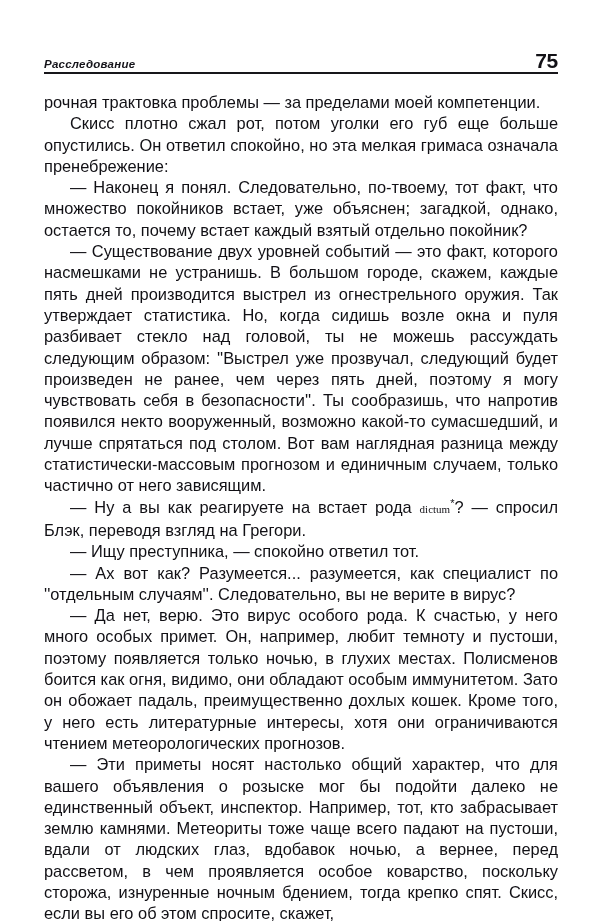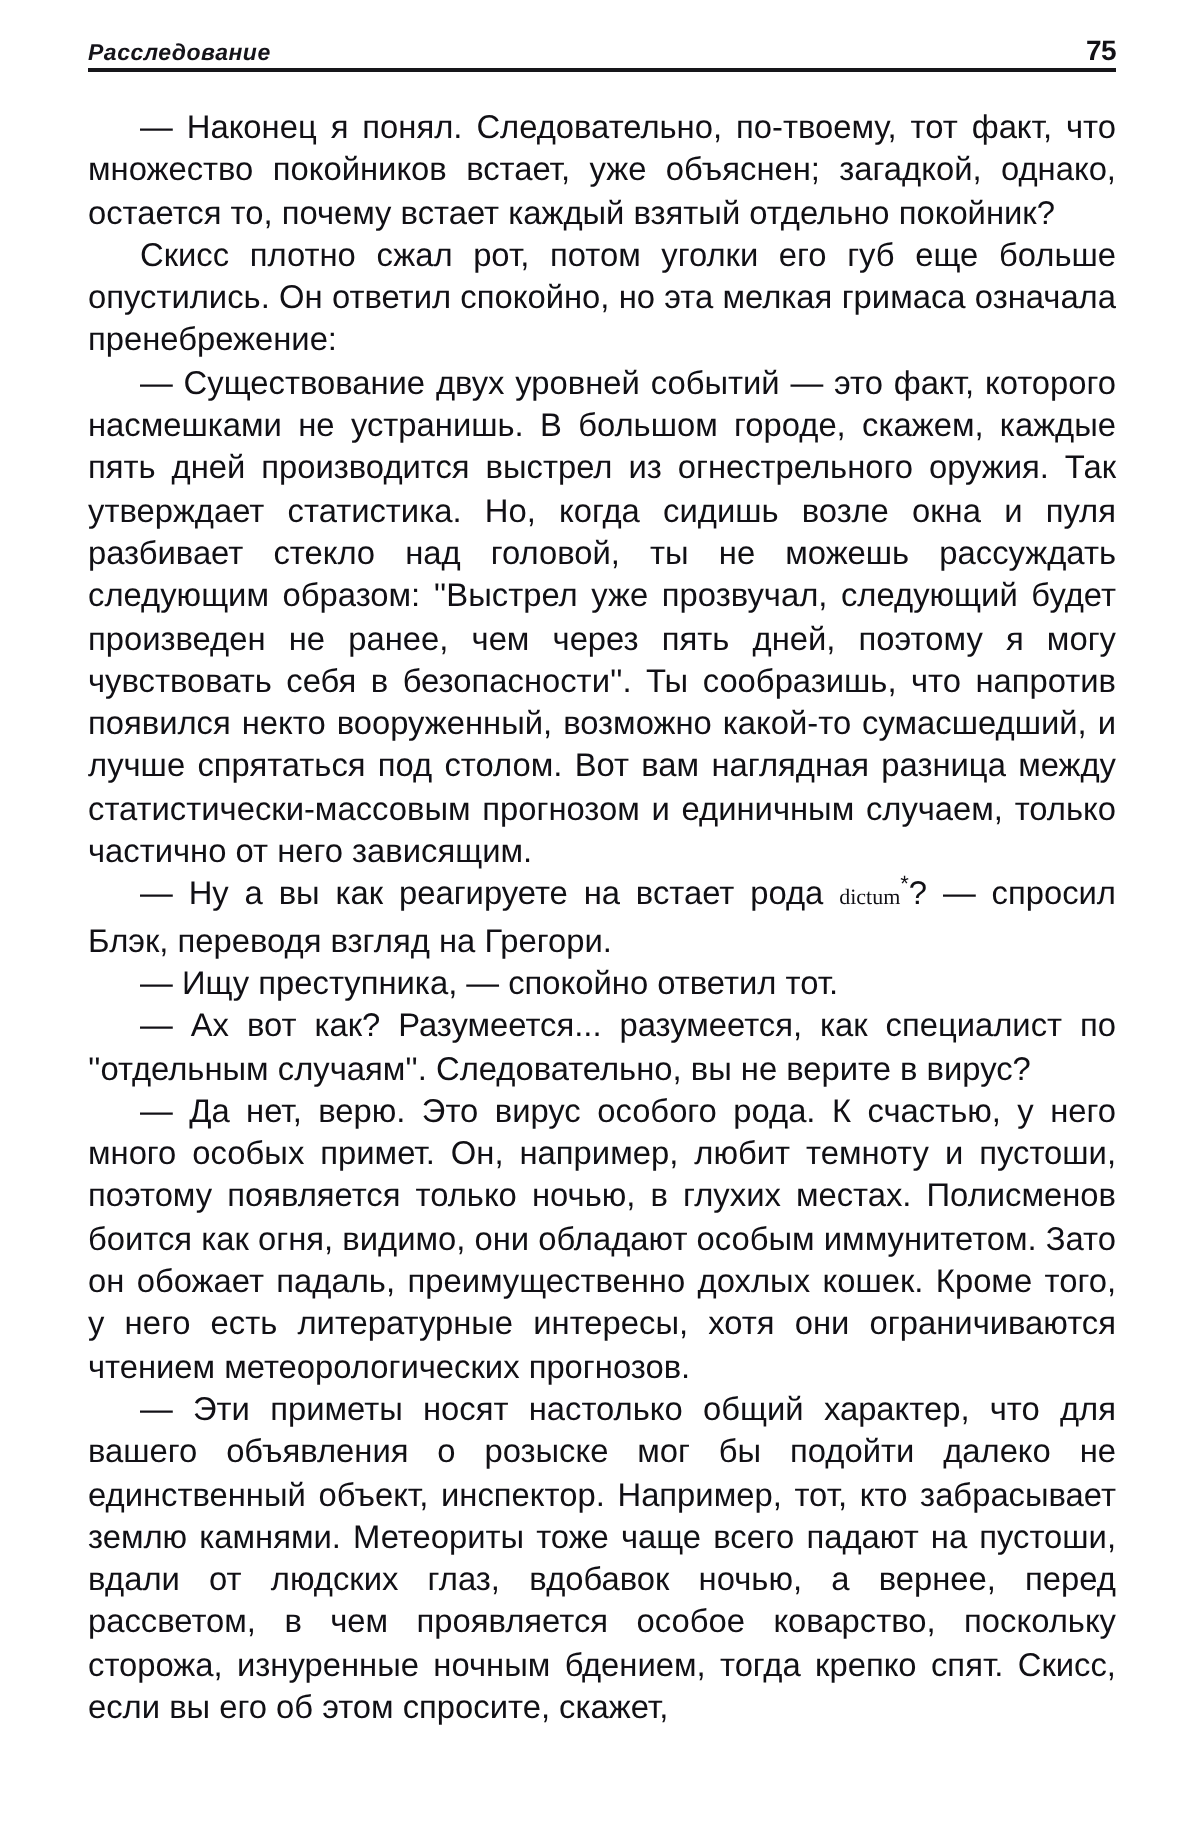--- a/index.html
+++ b/index.html
@@ -34,32 +34,33 @@
   }
 
   
   .running-head {
     display: flex;
     align-items: baseline;
     justify-content: space-between;
     width: 100%;
     padding-bottom: 1px;
     border-bottom: 2.2px solid #17161a;
+    margin-top: 32px;
   }
   .running-head-title {
     font-style: italic;
     font-weight: bold;
     font-size: 11.5px;
     letter-spacing: 0.25px;
     color: #15141a;
     white-space: nowrap;
   }
   .running-head-folio {
     font-weight: bold;
-    font-size: 14px;
+    font-size: 21px;
     line-height: 1;
     color: #121116;
     letter-spacing: -0.3px;
   }
 
   
   .body-copy {
     margin-top: 18px;
     font-size: 16.4px;
     line-height: 21.3px;
@@ -120,24 +121,25 @@
 
   <div class="text-block">
 
     <div class="running-head">
       <span class="running-head-title">Расследование</span>
       <span class="running-head-folio">75</span>
     </div>
 
     <div class="body-copy">
 
+      <p class="para no-indent">рочная трактовка проблемы — за пределами моей компетенции.</p>
+
+      <p class="para">Скисс плотно сжал рот, потом уголки его губ еще больше опустились. Он ответил спокойно, но эта мелкая гримаса означала пренебрежение:</p>
 
       <p class="para">— Наконец я понял. Следовательно, по-твоему, тот факт, что множество покойников встает, уже объяснен; загадкой, однако, остается то, почему встает каждый взятый отдельно покойник?</p>
-
-      <p class="para">Скисс плотно сжал рот, потом уголки его губ еще больше опустились. Он ответил спокойно, но эта мелкая гримаса означала пренебрежение:</p>
 
       <p class="para">— Существование двух уровней событий — это факт, которого насмешками не устранишь. В большом городе, скажем, каждые пять дней производится выстрел из огнестрельного оружия. Так утверждает статистика. Но, когда сидишь возле окна и пуля разбивает стекло над головой, ты не можешь рассуждать следующим образом: ''Выстрел уже прозвучал, следующий будет произведен не ранее, чем через пять дней, поэтому я могу чувствовать себя в безопасности''. Ты сообразишь, что напротив появился некто вооруженный, возможно какой-то сумасшедший, и лучше спрятаться под столом. Вот вам наглядная разница между статистически-массовым прогнозом и единичным случаем, только частично от него зависящим.</p>
 
       <p class="para"><span>— Ну а вы как реагируете на встает рода </span><span class="latin">dictum</span><span class="fn-ref">*</span><span>? — спросил Блэк, переводя взгляд на Грегори.</span></p>
 
       <p class="para">— Ищу преступника, — спокойно ответил тот.</p>
 
       <p class="para">— Ах вот как? Разумеется... разумеется, как специалист по ''отдельным случаям''. Следовательно, вы не верите в вирус?</p>
 
       <p class="para">— Да нет, верю. Это вирус особого рода. К счастью, у него много особых примет. Он, например, любит темноту и пустоши, поэтому появляется только ночью, в глухих местах. Полисменов боится как огня, видимо, они обладают особым иммунитетом. Зато он обожает падаль, преимущественно дохлых кошек. Кроме того, у него есть литературные интересы, хотя они ограничиваются чтением метеорологических прогнозов.</p>

